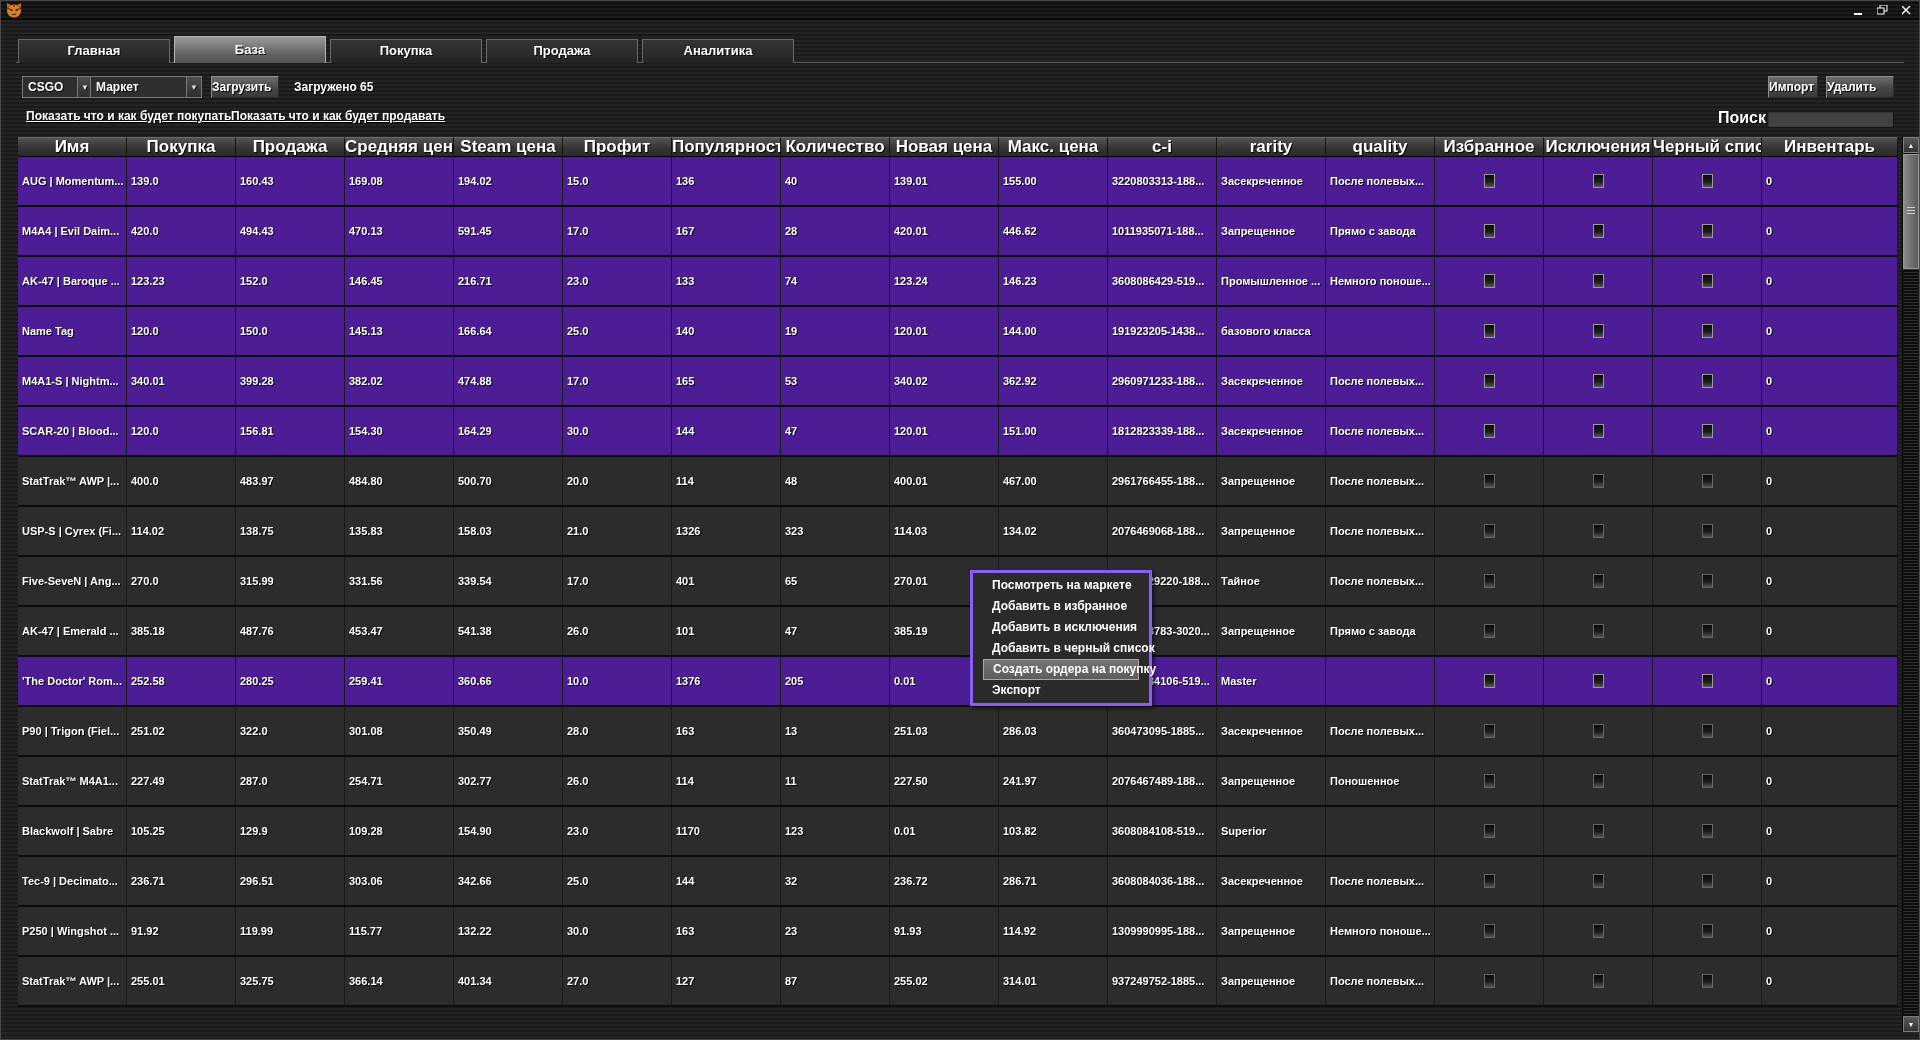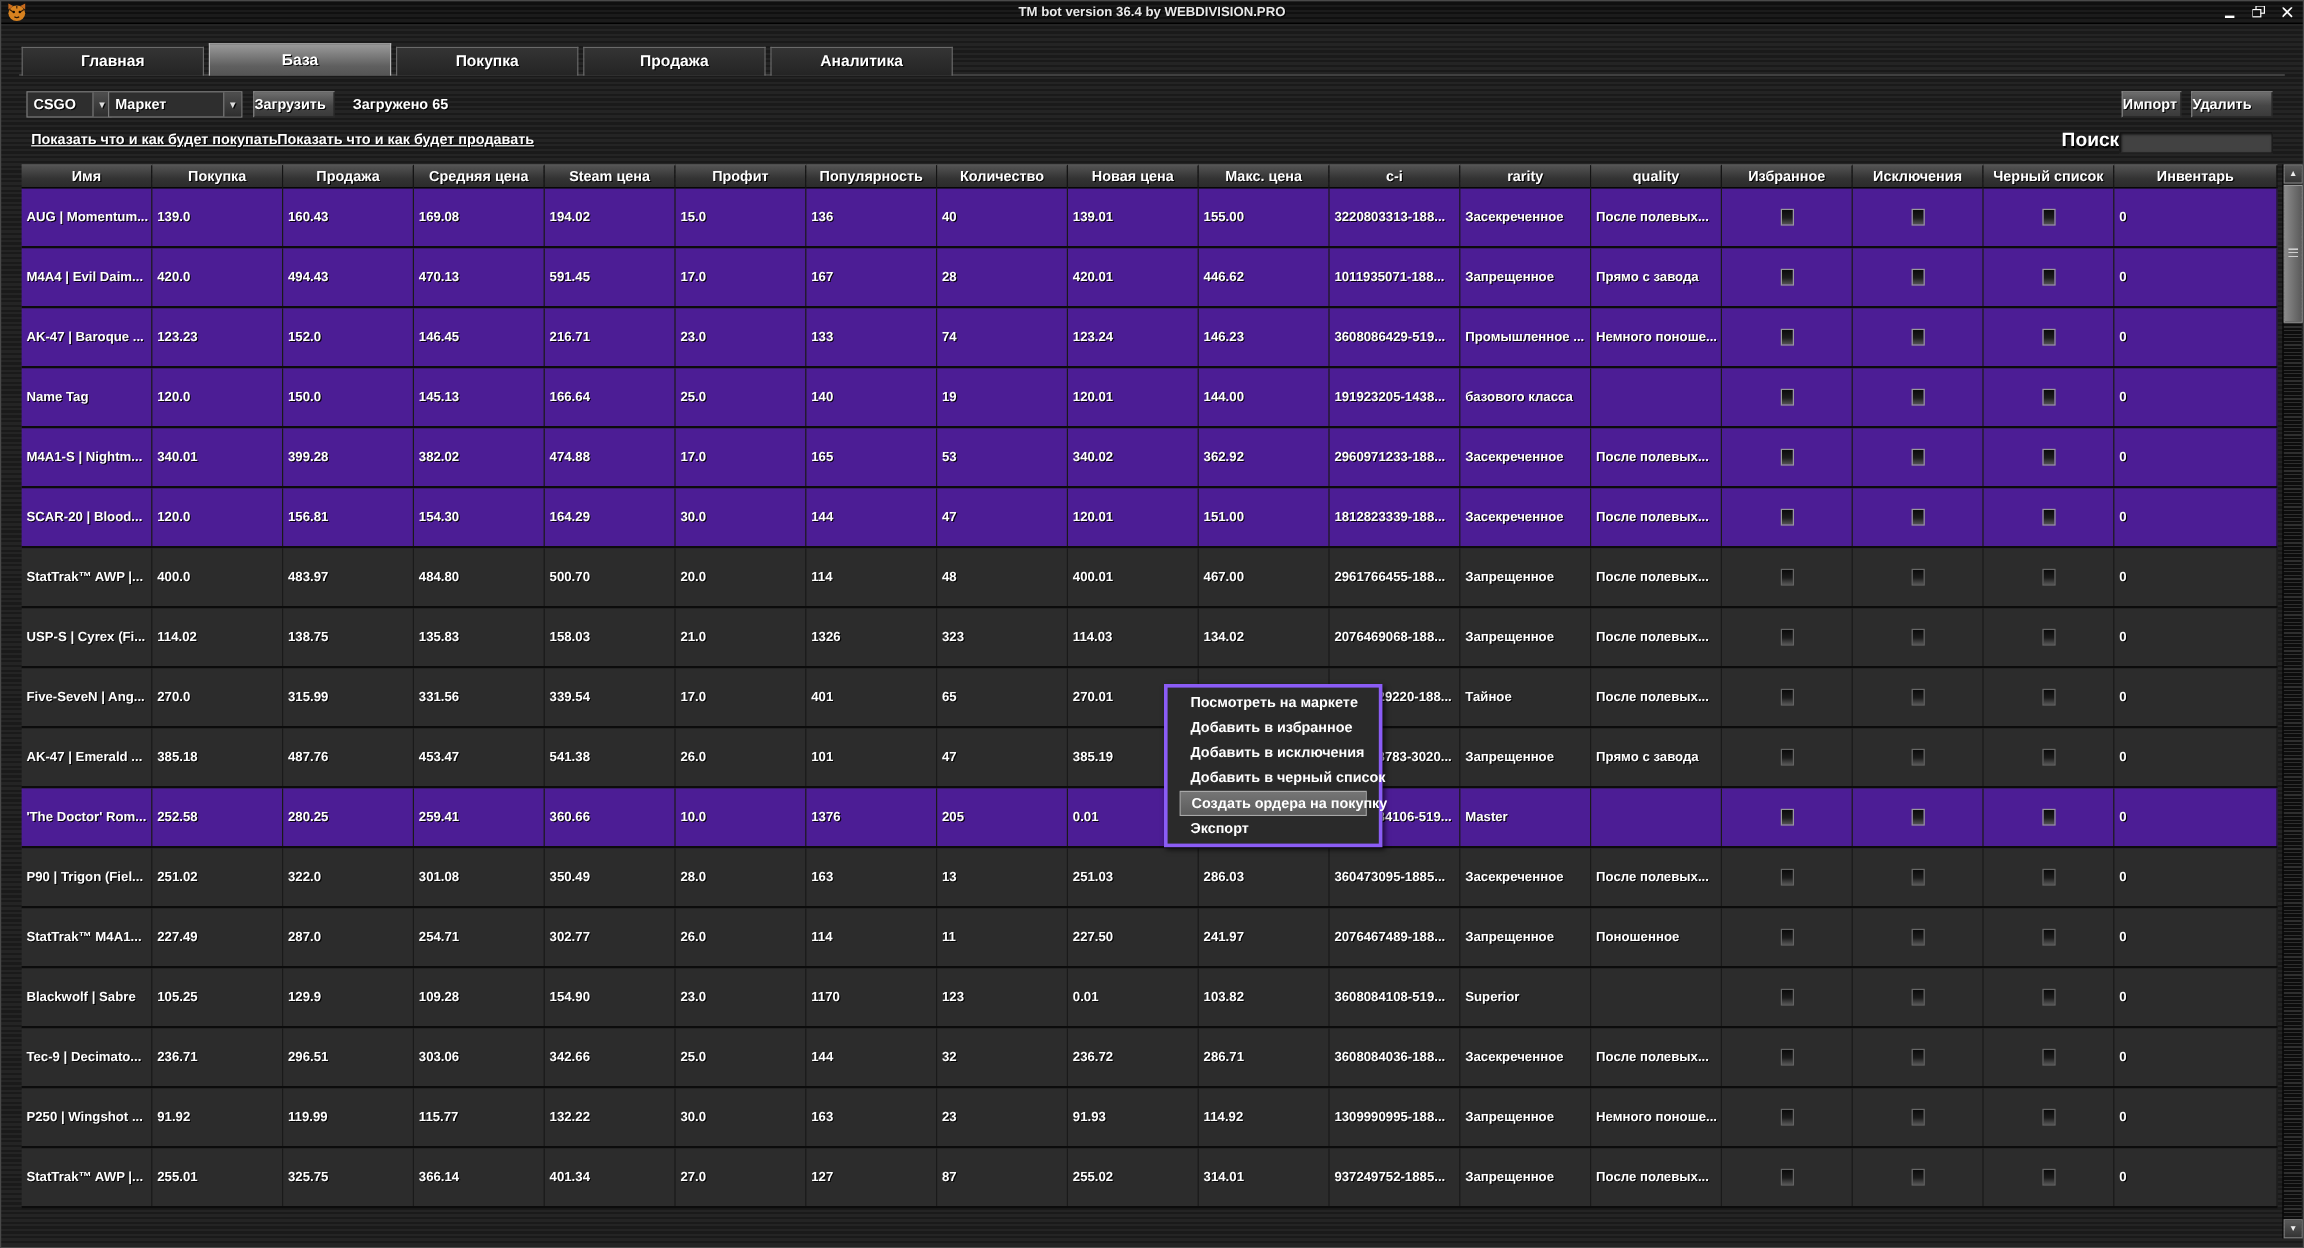--- a/index.html
+++ b/index.html
@@ -75,21 +75,21 @@
   
   .table { position:absolute; top:137px; left:18px; width:1880px; }
   .thead, .trow {
     display:grid;
     grid-template-columns:repeat(16,109px) 1fr;
   }
   .thead { height:20px; }
   .hcell {
     background:linear-gradient(180deg,#535353,#333 60%,#2b2b2b);
     border-right:1px solid #141414; border-top:1px solid #6a6a6a; border-bottom:1px solid #000;
-    font-size:12px; font-weight:bold; text-align:center; line-height:18px;
+    font-size:17px; font-weight:bold; text-align:center; line-height:18px;
     overflow:hidden; white-space:nowrap;
   }
   .trow { height:50px; border-bottom:2px solid #0c0c0c; }
   .trow.light { background:#4c1d95; }
   .trow.dark  { background:#2c2c2c; }
   .tcell {
     border-right:1px solid #1a1a1a;
     font-size:11px; font-weight:bold;
     line-height:49px; padding-left:4px;
     overflow:hidden; white-space:nowrap;
@@ -152,21 +152,20 @@
     <svg width="16" height="16" viewBox="0 0 16 16">
       <polygon points="1,6 1,1 5,3" fill="#c96a1e"></polygon>
         <polygon points="15,6 15,1 11,3" fill="#c96a1e"></polygon>
       <ellipse cx="8" cy="9" rx="7" ry="6.5" fill="#d8821f"></ellipse>
       <path d="M2 6 L5 8 M14 6 L11 8 M8 3 L8 5" stroke="#3a2008" stroke-width="1"></path>
       <circle cx="5.5" cy="8" r="1" fill="#120a02"></circle>
         <circle cx="10.5" cy="8" r="1" fill="#120a02"></circle>
       <path d="M6 12 Q8 13.5 10 12" stroke="#2a1606" stroke-width="1" fill="none"></path>
     </svg>
   </span>
-  <span class="title-text txt">TM bot version 36.4 by WEBDIVISION.PRO</span>
   <span class="win-controls">
     <span class="win-btn">
       <svg width="9" height="9" viewBox="0 0 9 9">
           <rect x="0" y="7" width="8" height="2" fill="#fff"></rect>
         </svg>
     </span>
     <span class="win-btn">
       <svg width="11" height="10" viewBox="0 0 11 10">
           <rect x="3" y="0" width="7" height="6" fill="none" stroke="#fff"></rect>
           <rect x="0" y="3" width="7" height="6" fill="#101010" stroke="#fff"></rect>

